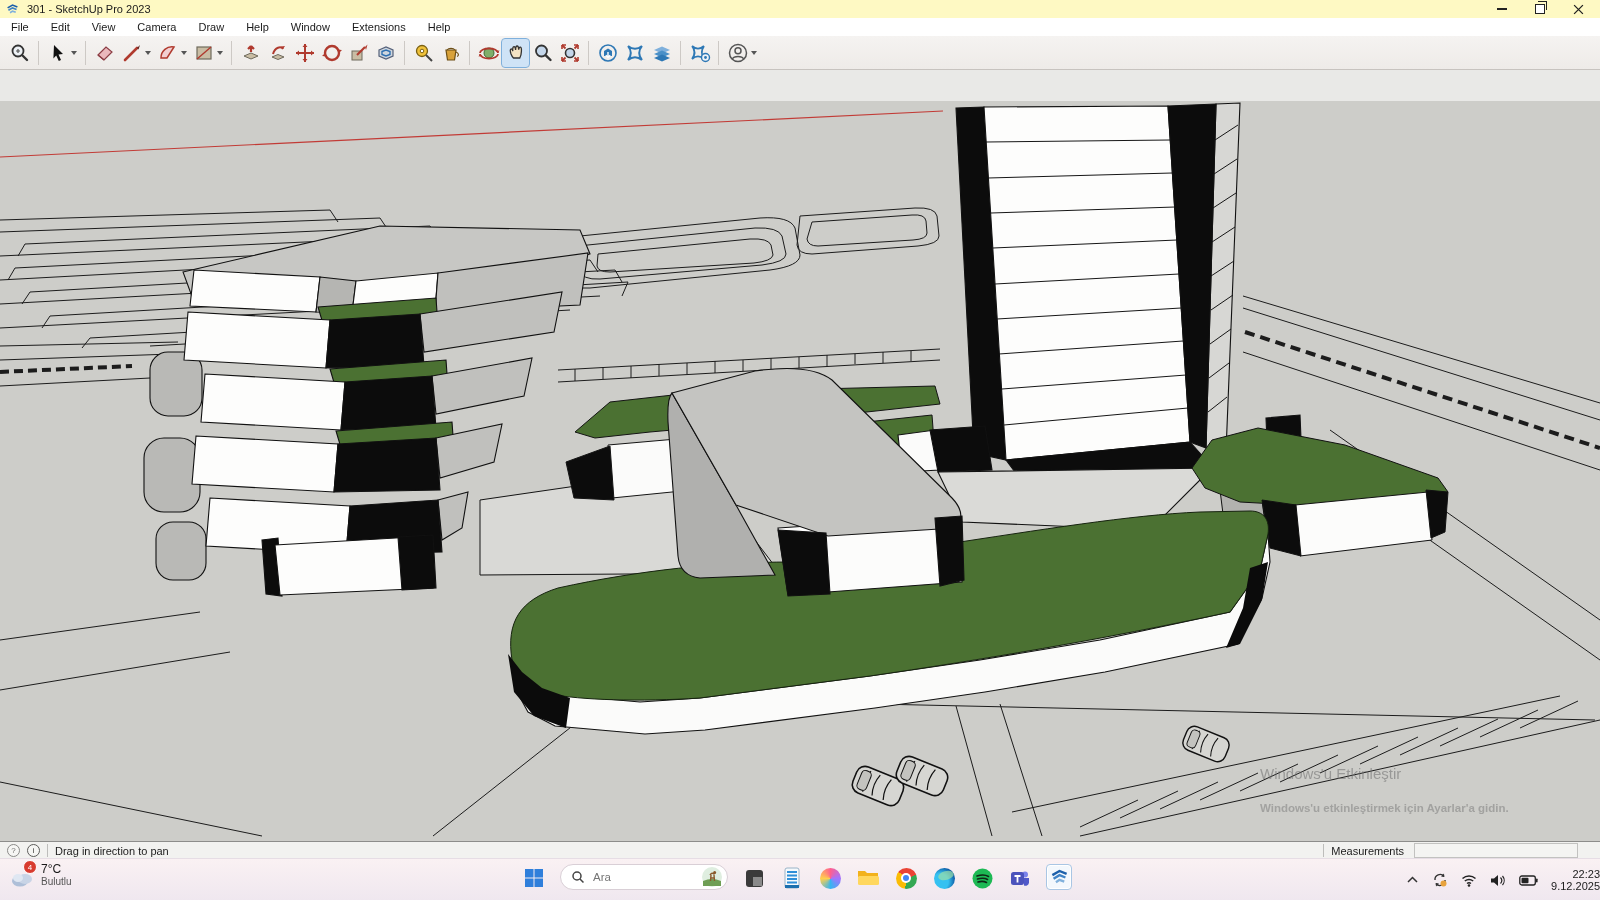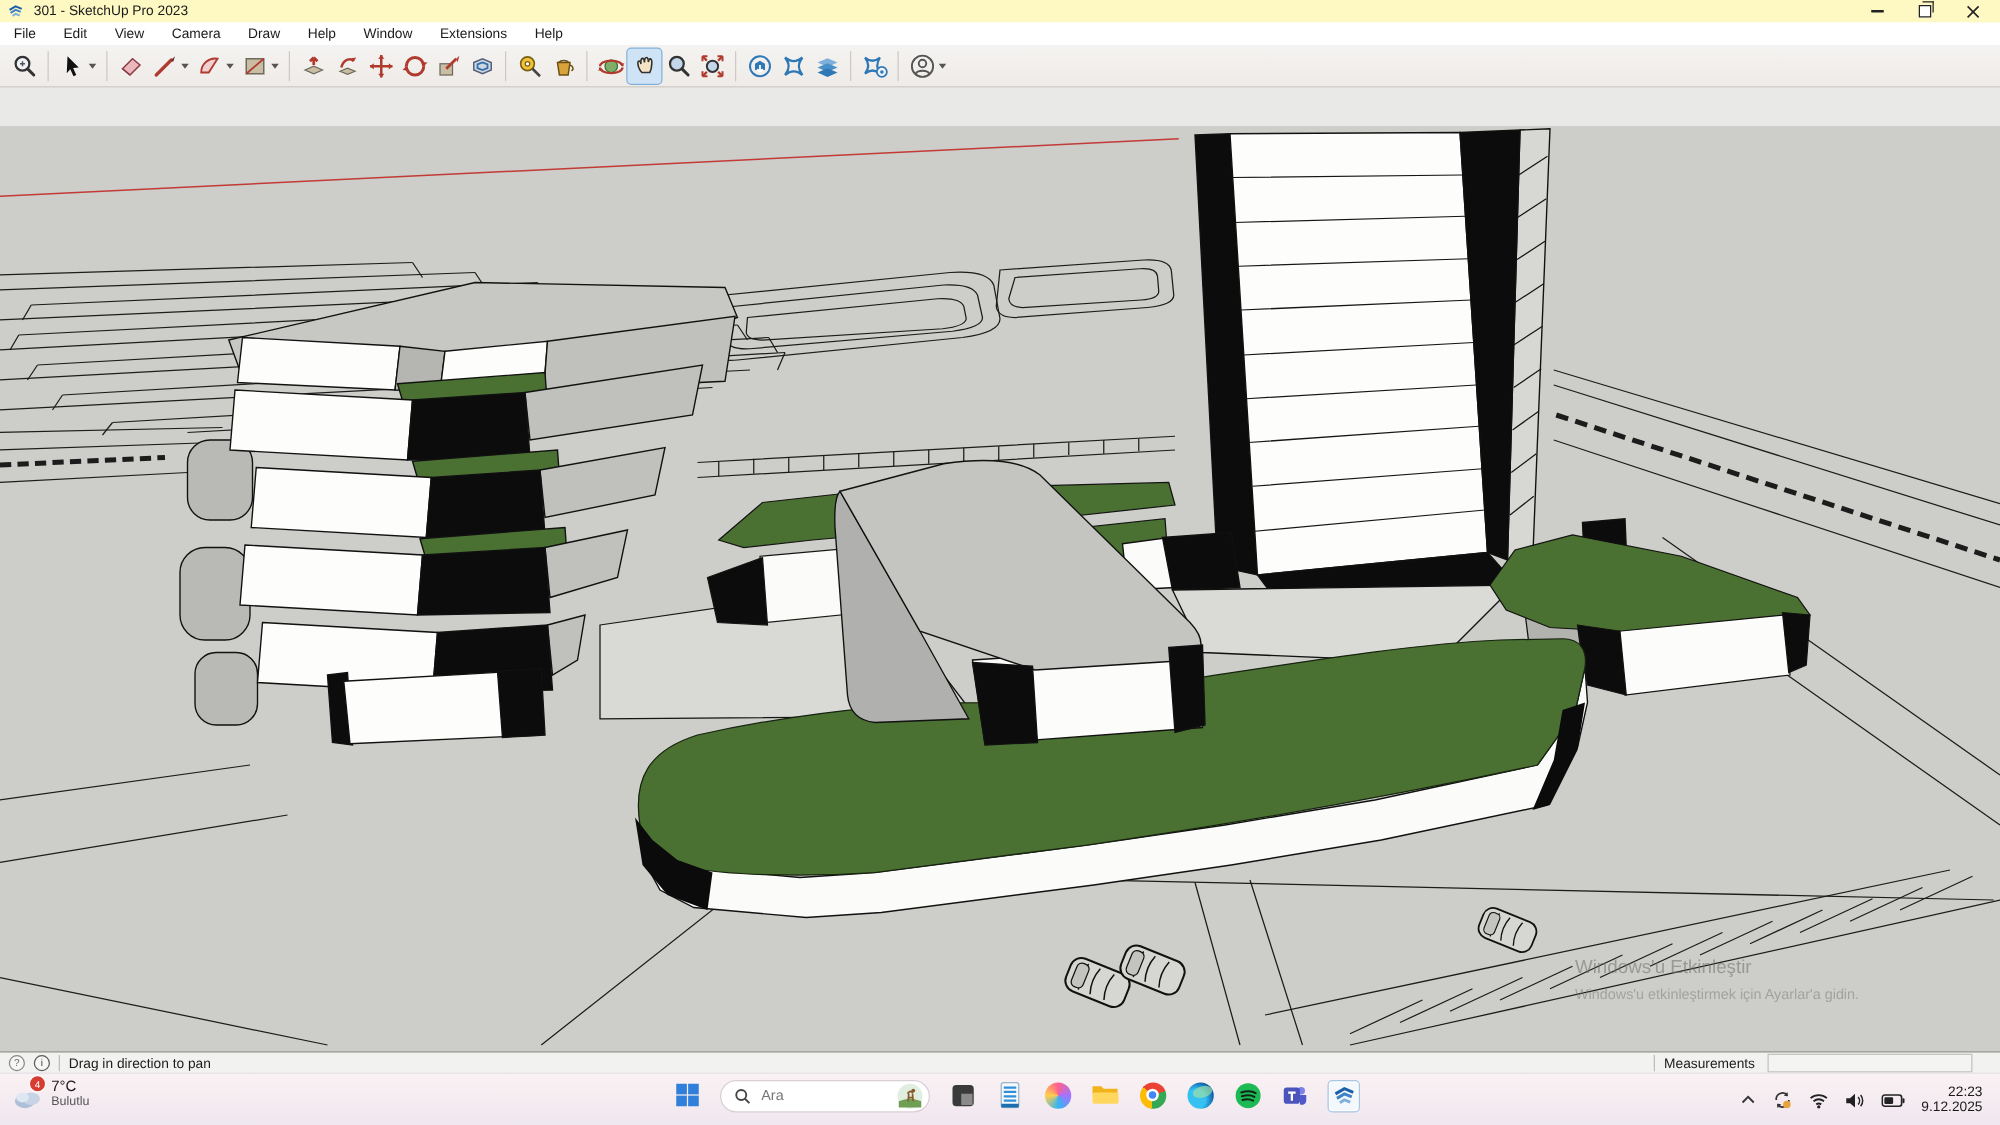--- a/index.html
+++ b/index.html
@@ -21,44 +21,44 @@
   #toolbar{left:0;top:36px;width:1600px;height:34px;background:linear-gradient(#f5f3f1,#eeebe8);
            border-bottom:1px solid #c7c3bf;display:flex;align-items:center;padding-left:6px;box-sizing:border-box;}
   .tool{width:27px;height:28px;display:flex;align-items:center;justify-content:center;border-radius:3px;}
   .tool.active{background:#cfe3f6;outline:1px solid #7fb0dc;}
   .tsep{width:1px;height:24px;background:#cdc9c5;margin:0 5px;}
   .caret{width:0;height:0;border-left:3.5px solid transparent;border-right:3.5px solid transparent;border-top:4px solid #555;margin:0 3px 0 0;align-self:center;}
   
   #viewport{left:0;top:70px;width:1600px;height:771px;background:#cdcdc9;}
   #watermark{left:1260px;top:765px;color:rgba(110,110,110,.55);pointer-events:none;}
   #watermark .wl1{font-size:15px;}
-  #watermark .wl2{font-size:11.5px;margin-top:8px;color:rgba(120,120,120,.5);}
+  #watermark .wl2{font-size:11.5px;margin-top:20px;color:rgba(120,120,120,.5);font-weight:bold;}
   
   #statusbar{left:0;top:841px;width:1600px;height:17px;background:#f2f2f0;border-top:1px solid #8d8d8b;
              display:flex;align-items:center;font-size:11px;color:#1c1c1c;}
   .sb-circle{width:11px;height:11px;border-radius:50%;border:1px solid #8a8a88;color:#6f6f6d;font-size:8px;
              display:flex;align-items:center;justify-content:center;margin-left:7px;background:#f6f6f4;}
   .sb-div{width:1px;height:13px;background:#bdbdbb;margin:0 7px;}
   #measure-wrap{position:absolute;right:16px;top:0;height:17px;display:flex;align-items:center;}
   #measure-input{width:158px;height:11px;border:1px solid #c2c2c0;background:#f4f4f2;margin:0 6px 0 10px;}
   
   #taskbar{left:0;top:858px;width:1600px;height:42px;background:linear-gradient(#faf1f3,#efe7ef);
            border-top:1px solid #e6dde5;}
   #weather{position:absolute;left:10px;top:4px;display:flex;align-items:center;gap:7px;}
   #weather .wtemp{font-size:12px;color:#1a1a1a;line-height:13px;}
   #weather .wcond{font-size:10px;color:#555;line-height:11px;}
   #wbadge{position:absolute;left:13px;top:-4px;width:12px;height:12px;border-radius:50%;background:#d83b2f;color:#fff;
           font-size:8px;display:flex;align-items:center;justify-content:center;border:1px solid #fff;}
-  #tb-center{position:absolute;left:538px;top:5px;display:flex;align-items:flex-start;gap:14px;}
+  #tb-center{position:absolute;left:522px;top:5px;display:flex;align-items:flex-end;gap:14px;}
   .tb-icon{width:24px;height:24px;display:flex;align-items:center;justify-content:center;border-radius:4px;}
   #search-pill{width:168px;height:26px;background:#fff;border:1px solid #d9cfd6;border-radius:14px;
                display:flex;align-items:center;padding:0 3px 0 10px;box-sizing:border-box;gap:6px;}
   #search-pill input{border:none;outline:none;font-size:11.5px;color:#333;width:100px;background:transparent;font-family:"Liberation Sans",sans-serif;}
   .app-active{border:1px solid #a9c6e4;background:#f3f8fd;box-shadow:0 0 0 1px #fff inset;}
-  #tray{position:absolute;right:0;top:0;height:42px;display:flex;align-items:center;gap:13px;padding-right:14px;}
+  #tray{position:absolute;right:0;top:0;height:42px;display:flex;align-items:center;gap:13px;}
   #clock{text-align:right;font-size:11px;color:#1a1a1a;line-height:12px;}
 </style>
 </head>
 <body>
 
 <div id="titlebar" class="abs">
   <svg width="13" height="13" style="margin-left:6px" viewBox="0 0 16 16">
     <path d="M2,6 L8,2.5 L14,5" fill="none" stroke="#1b5faa" stroke-width="2"></path>
     <path d="M3,9 L8,6 L13,8" fill="none" stroke="#3f83c6" stroke-width="2"></path>
     <path d="M5,12 L8,10 L12,11.5" fill="none" stroke="#7fb0dc" stroke-width="2"></path>

